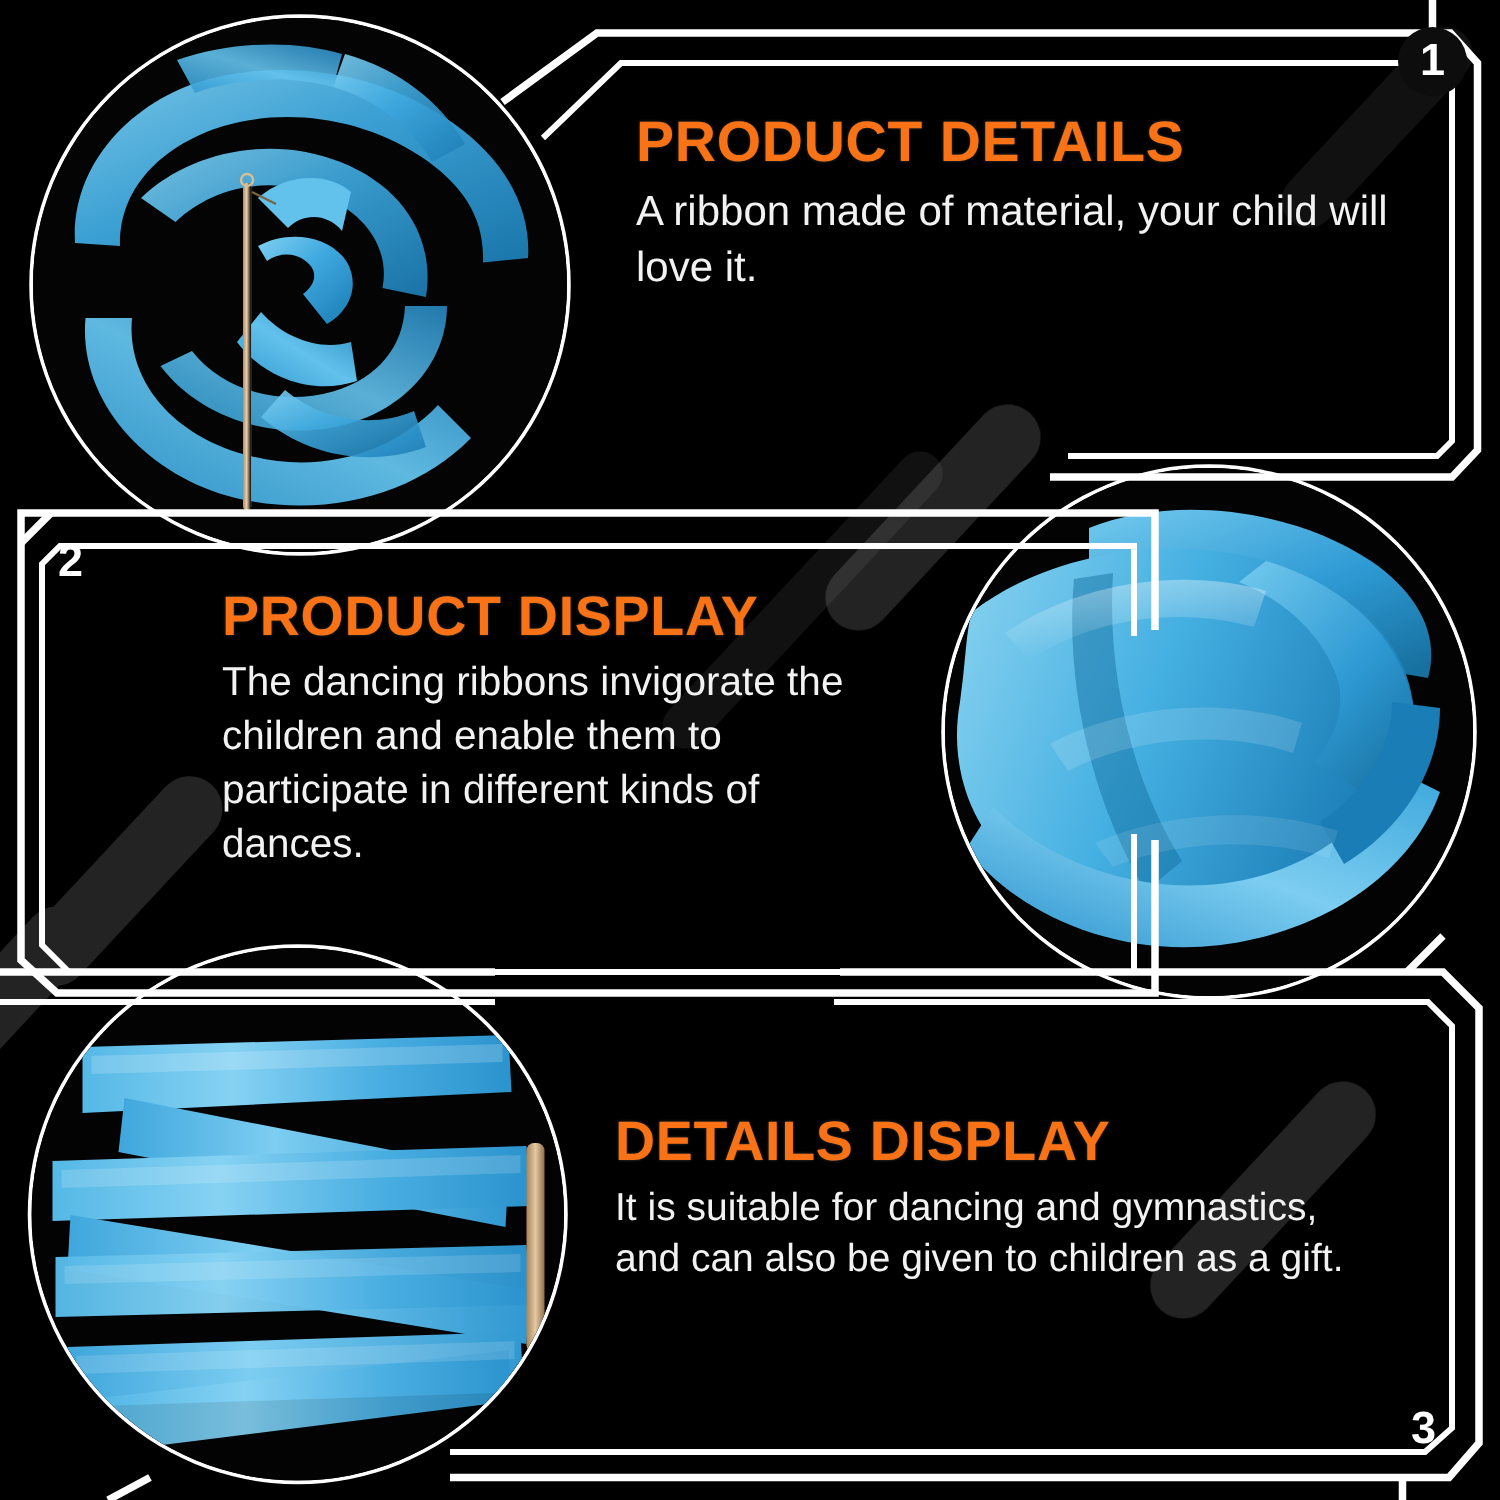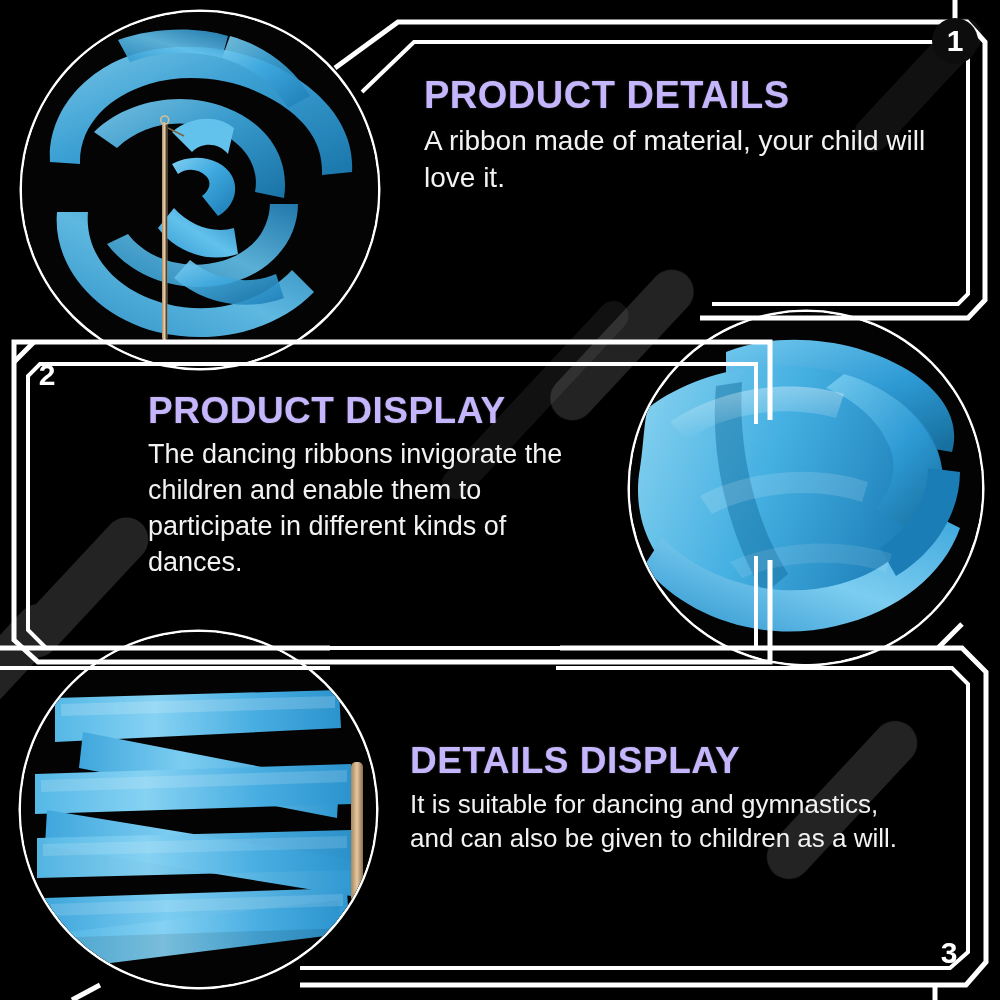--- a/index.html
+++ b/index.html
@@ -11,21 +11,21 @@
   }
   #stage{position:relative;width:1000px;height:1000px;background:#000;overflow:hidden;}
 
   
   .layer{position:absolute;left:0;top:0;width:1000px;height:1000px;}
   .layer.nohit{pointer-events:none;}
 
   
   .block{position:absolute;}
   .heading{
-    color:#c4b5fd;
+    color:#f97316;
     font-weight:bold;
     letter-spacing:.5px;
     line-height:1.05;
     margin:0 0 6px 0;
     text-shadow:0 0 2px rgba(255,255,255,.25);
   }
   .body{
     color:#f2f2f2;
     margin:0;
     line-height:1.33;
@@ -273,16 +273,16 @@
     <p class="body">A ribbon made of material, your child will love it.</p>
   </div>
 
   <div class="block" id="blk2">
     <h2 class="heading">PRODUCT DISPLAY</h2>
     <p class="body">The dancing ribbons invigorate the children and enable them to participate in different kinds of dances.</p>
   </div>
 
   <div class="block" id="blk3">
     <h2 class="heading">DETAILS DISPLAY</h2>
-    <p class="body">It is suitable for dancing and gymnastics, and can also be given to children as a will.</p>
+    <p class="body">It is suitable for dancing and gymnastics, and can also be given to children as a gift.</p>
   </div>
 
 </div>
 
 </body></html>

